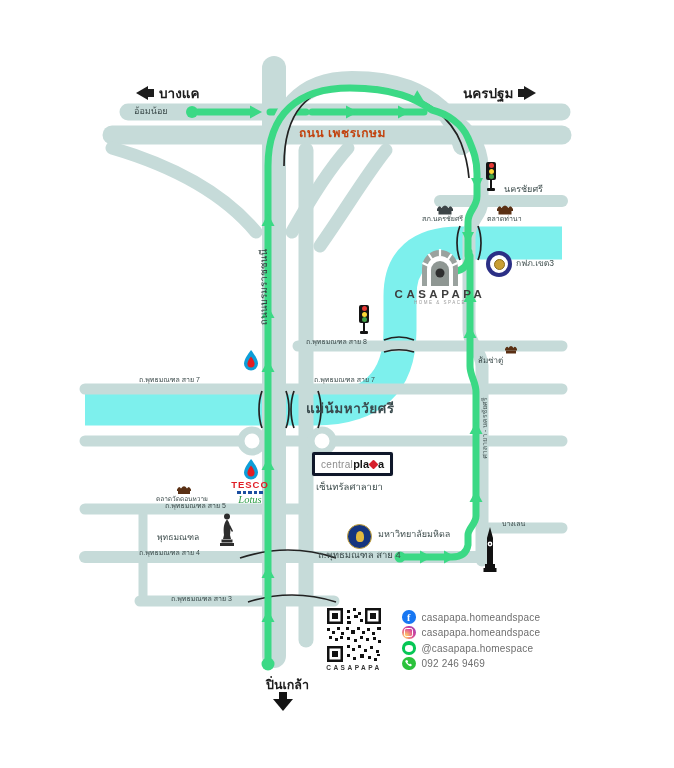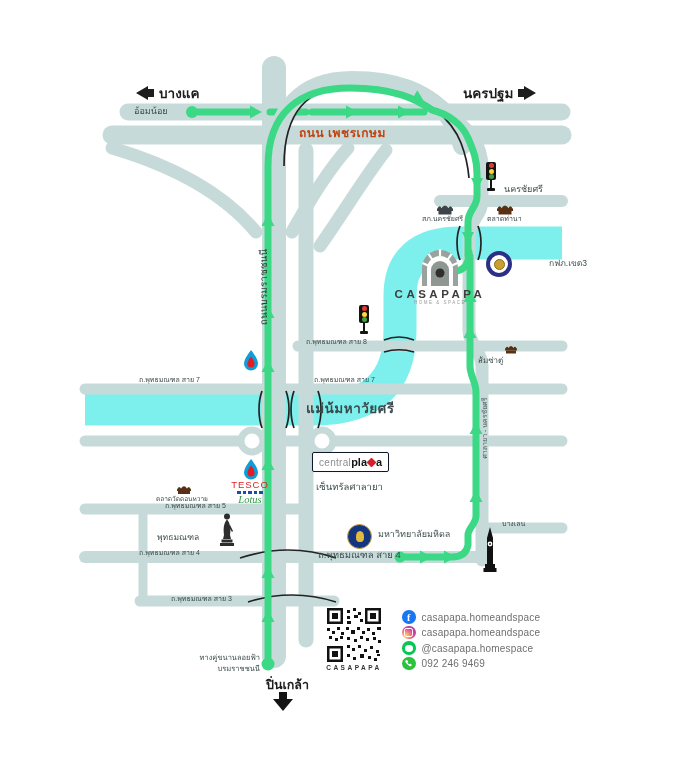--- a/index.html
+++ b/index.html
@@ -36,26 +36,26 @@
   .pea-logo{position:absolute;width:18px;height:18px;border:4px solid #2b2f85;border-radius:50%;
         background:#fff;display:flex;align-items:center;justify-content:center;}
   .pea-core{width:9px;height:9px;border-radius:50%;background:#c99f34;border:1px solid #8a6c1d;}
   .mahidol-logo{position:absolute;width:23px;height:23px;border-radius:50%;background:#16357f;
         border:1px solid #c9a53a;display:flex;align-items:center;justify-content:center;}
   .mahidol-core{width:8px;height:11px;background:#e3b93e;border-radius:50% 50% 40% 40%;}
   .casapapa{position:absolute;width:92px;text-align:center;}
   .casapapa .name{font-size:11.5px;letter-spacing:3.5px;color:#3d3d3d;font-weight:bold;margin-top:2px;}
   .casapapa .tag{font-size:4.5px;letter-spacing:1.5px;color:#9a9a9a;text-transform:uppercase;}
   .tesco{position:absolute;text-align:center;width:44px;}
-  .tesco .t1{font-size:9.5px;font-weight:normal;color:#e01e26;letter-spacing:1px;line-height:1;}
+  .tesco .t1{font-size:9.5px;font-weight:bold;color:#e01e26;letter-spacing:1px;line-height:1;}
   .tesco .sq{display:flex;justify-content:center;gap:2px;margin:1px 0;}
   .tesco .sq i{width:3.5px;height:3.5px;background:#1b4ea0;display:block;}
   .tesco .t2{font-size:10.5px;font-weight:normal;font-style:italic;color:#2e9e46;
         font-family:"Liberation Serif","DejaVu Serif",serif;line-height:1;}
-  .cplaza{position:absolute;background:#fff;border:1px solid #0f172a;border-radius:2px;
+  .cplaza{position:absolute;background:#fff;border:3px solid #0f172a;border-radius:2px;
         padding:3px 6px 3px 6px;display:flex;align-items:center;box-shadow:0 0 0 1px rgba(0,0,0,0.02);}
   .cplaza .p1{font-size:10px;color:#8e8e8e;letter-spacing:.3px;}
   .cplaza .p2{font-size:11px;color:#141414;font-weight:bold;}
   .cplaza .dia{width:7px;height:7px;background:#d61f2c;transform:rotate(45deg);margin:0 1px;border-radius:1px;}
   .cplaza .p3{font-size:11px;color:#141414;font-weight:bold;}
   
   .contact{position:absolute;display:flex;flex-direction:column;gap:3.5px;}
   .crow{display:flex;align-items:center;gap:6px;height:12px;}
   .cicon{width:13.5px;height:13.5px;border-radius:50%;flex:0 0 auto;display:flex;
         align-items:center;justify-content:center;position:relative;}
@@ -216,21 +216,21 @@
 
   <svg style="position:absolute;left:496px;top:203px;" width="18" height="12">
     <path d="M1,6 Q3.5,1 5.5,5 Q9,0 12.5,5 Q14.5,1 17,6 L17,8 L1,8 Z" fill="#5a3014"></path>
     <rect x="2.5" y="8" width="13" height="3.5" fill="#5a3014"></rect>
   </svg>
   <span class="lbl tiny" style="left:487px;top:215px;">ตลาดท่านา</span>
 
   <div class="pea-logo" style="left:486px;top:251px;">
       <div class="pea-core"></div>
     </div>
-  <span class="lbl" style="left:516px;top:259px;font-size:8.5px;margin-left:33px;">กฟภ.เขต3</span>
+  <span class="lbl" style="left:516px;top:259px;font-size:8.5px;">กฟภ.เขต3</span>
 
   <div class="casapapa" style="left:394px;top:242px;">
     <svg width="46" height="44" style="display:block;margin:0 auto;">
       <path d="M5,44 V26 A18,18 0 0 1 41,26 V44 Z" fill="#9aa29e"></path>
       <g stroke="#fff" stroke-width="2.2">
         <path d="M23,7 V14"></path>
           <path d="M11.5,12 L15.5,18"></path>
           <path d="M34.5,12 L30.5,18"></path>
         <path d="M5.5,21 L12,24"></path>
           <path d="M40.5,21 L34,24"></path>
@@ -300,24 +300,20 @@
   </svg>
 
   <div class="cplaza" style="left:312px;top:452px;">
     <span class="p1">central</span>
       <span class="p2">pla</span>
       <span class="dia"></span>
       <span class="p3">a</span>
   </div>
   <span class="lbl" style="left:316px;top:482px;font-size:9.5px;">เซ็นทรัลศาลายา</span>
 
-  <div class="elevated" style="left:150px;top:653px;">
-    <div>ทางคู่ขนานลอยฟ้า</div>
-    <div>บรมราชชนนี</div>
-  </div>
   <span class="pinklao" style="left:266px;top:675px;">ปิ่นเกล้า</span>
   <div class="down-arrow" style="left:270px;top:692px;">
     <div class="stem"></div>
       <div class="head"></div>
   </div>
 
   <div class="qr" style="left:326px;top:608px;">
     <svg width="54" height="54" style="display:block;margin:0 auto;background:#fff;">
       <g fill="#111">
         <rect x="0" y="0" width="16" height="16"></rect>

